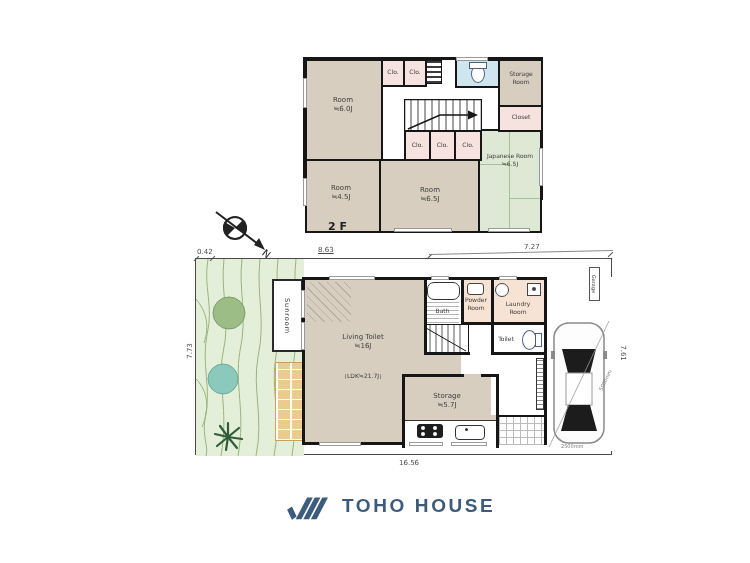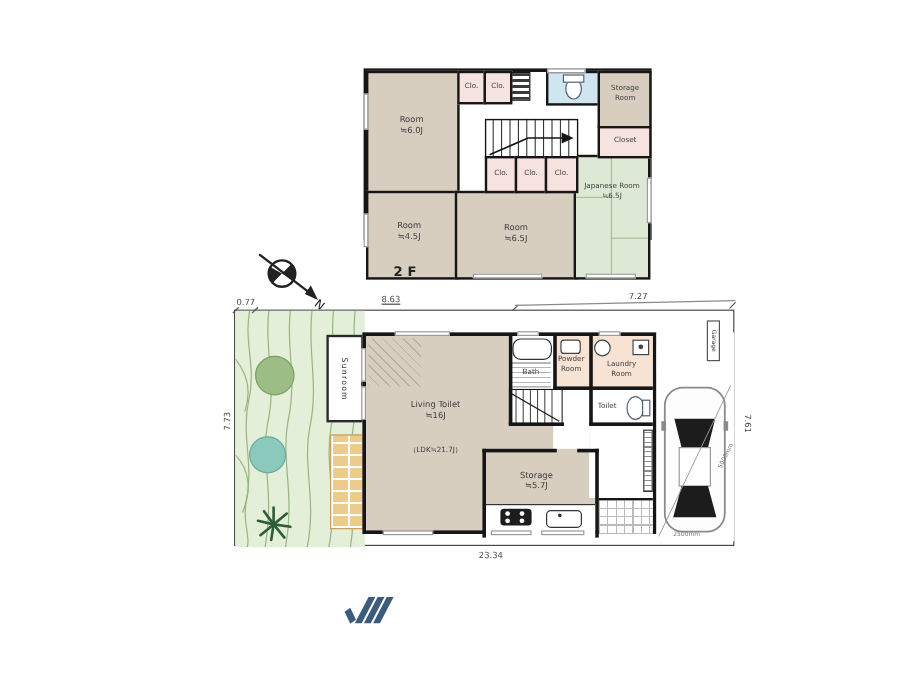--- a/index.html
+++ b/index.html
@@ -235,32 +235,33 @@
     <div class="abs" style="left:393px;top:8px;width:11px;height:34px;background:#fff;border:1px solid #555;box-sizing:border-box;display:flex;align-items:center;justify-content:center;">
       <span style="transform:rotate(90deg);font-size:5px;white-space:nowrap;color:#444;">Garage</span>
     </div>
 
     <div class="tick" style="left:0px;top:-4px;"></div>
     <div class="tick" style="left:16px;top:-4px;"></div>
     <div class="tick" style="left:233px;top:-6px;"></div>
     <div class="tick" style="left:414px;top:-8px;"></div>
     <div class="abs" style="left:233px;top:-7px;width:184px;height:1px;background:#8a8a8a;transform:rotate(-1.2deg);"></div>
 
-    <div class="dim" style="left:1px;top:-11px;">0.77</div>
+    <div class="dim" style="left:1px;top:-11px;">0.42</div>
     <div class="dim" style="left:122px;top:-13px;text-decoration:underline;">8.63</div>
     <div class="dim" style="left:328px;top:-16px;text-align:center;">7.27</div>
     <div class="dim" style="left:-14px;top:88px;transform:rotate(-90deg);">7.73</div>
     <div class="dim" style="left:419px;top:90px;transform:rotate(90deg);">7.61</div>
-    <div class="dim" style="left:203px;top:200px;">23.34</div>
+    <div class="dim" style="left:203px;top:200px;">16.56</div>
   </div>
 
   <div class="abs brand" style="left:286px;top:487px;height:38px;">
     <svg width="46" height="38" viewBox="0 0 48 40">
       <g fill="#3d5b7d">
         <polygon points="1,24 6,20.5 11,31 6,34.5"></polygon>
         <polygon points="10,34 16,34 28,11 22,11"></polygon>
         <polygon points="18,34 24,34 36,11 30,11"></polygon>
         <polygon points="26,34 32,34 44,11 38,11"></polygon>
       </g>
     </svg>
+    <span class="txt">TOHO HOUSE</span>
   </div>
 
 </div>
 
 </body></html>

